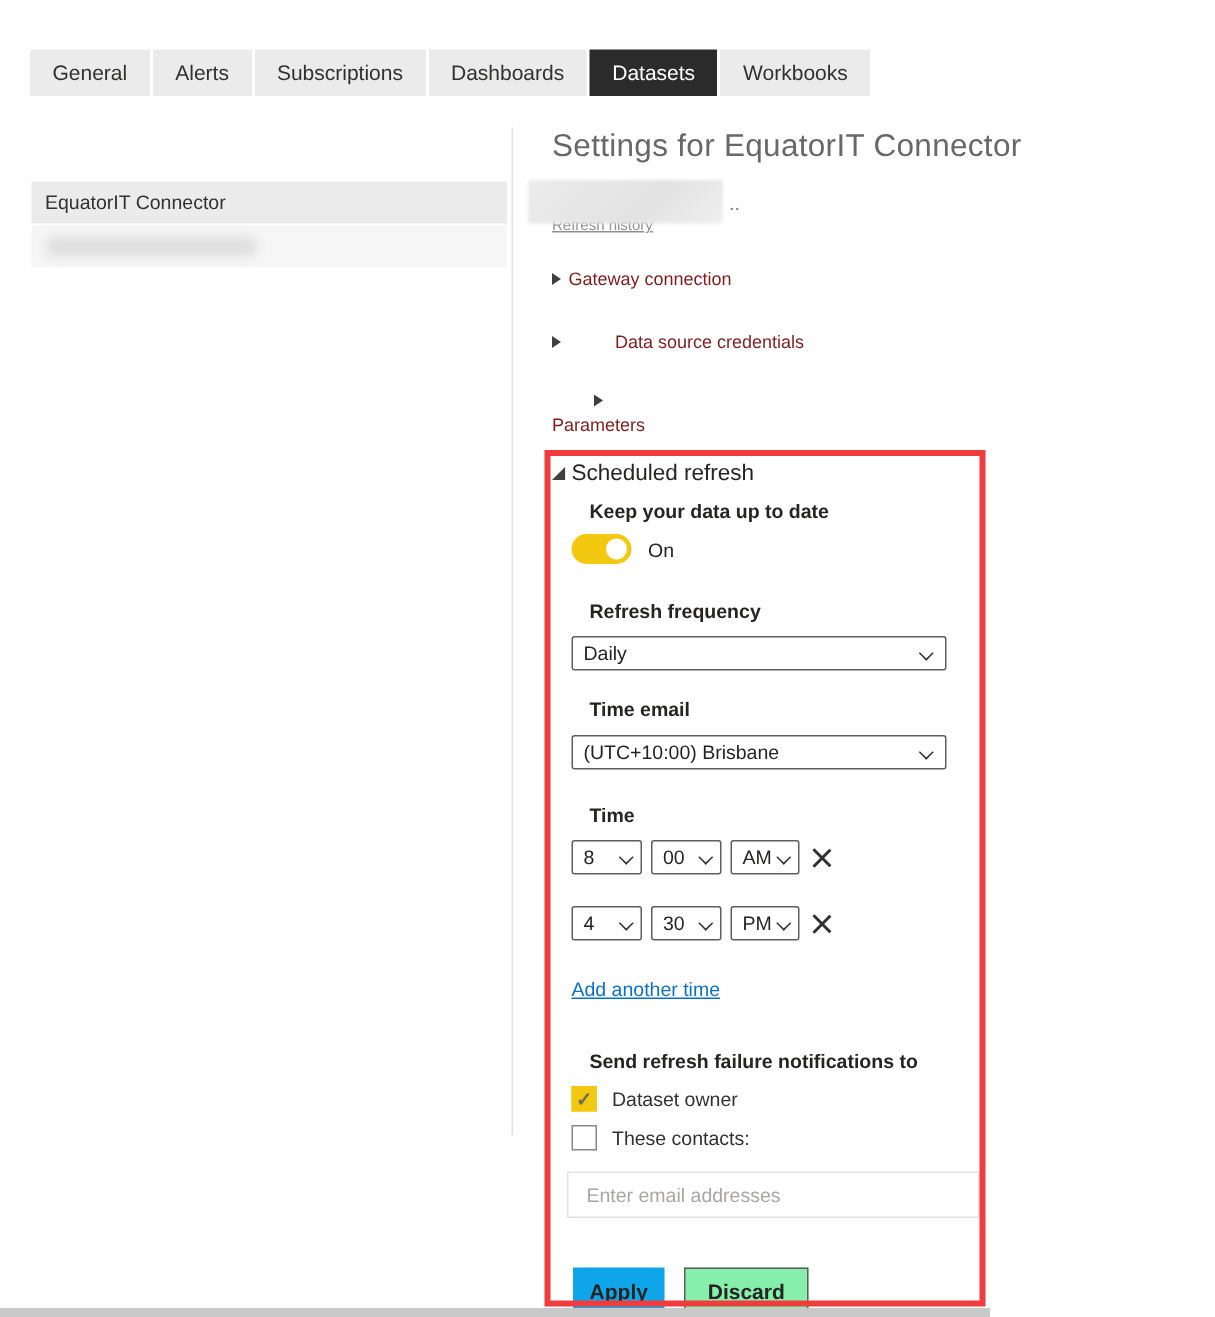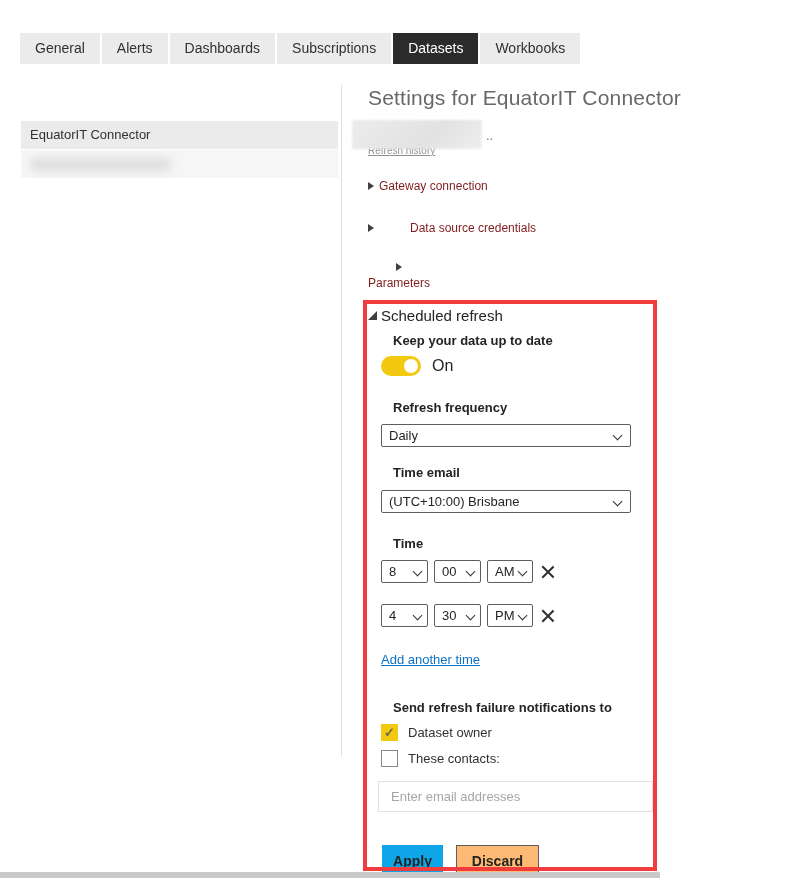--- a/index.html
+++ b/index.html
@@ -45,21 +45,21 @@
 
   .sr-panel { position:absolute; left:367px; top:304px; width:286px; height:563px; }
   .sr-header { position:absolute; left:1px; top:3px; display:flex; align-items:center;
     gap:4px; font-size:15px; color:#252423; cursor:pointer; }
   .lbl { position:absolute; left:14px; font-size:13px; font-weight:700; color:#252423;padding-left:12px; }
 
   .toggle-row { position:absolute; left:14px; top:52px; display:flex; align-items:center; gap:11px; }
   .toggle { width:40px; height:20px; border-radius:10px; background:#f2c811; position:relative; cursor:pointer; }
   .toggle .knob { position:absolute; right:3px; top:3px; width:14px; height:14px;
     border-radius:50%; background:#ffffff; }
-  .toggle-state { font-size:16px; color:#252423; }
+  .toggle-state { font-size:13px; color:#252423; }
 
   .ddl { position:absolute; height:23px; border:1px solid #605e5c; border-radius:2px;
     background:#fff; display:flex; align-items:center; font-size:13px; color:#252423;
     cursor:pointer; padding-left:7px; }
   .ddl .chev { position:absolute; right:9px; top:7px; width:7px; height:7px;
     border-right:1.5px solid #323130; border-bottom:1.5px solid #323130;
     transform:rotate(45deg); }
   .ddl.wide { left:14px; width:250px; }
   .time-row { position:absolute; left:14px; height:23px; display:flex; align-items:center; }
   .time-row .ddl { position:relative; height:23px; }
@@ -86,34 +86,34 @@
 
   .email-input { position:absolute; left:11px; top:477px; width:275px; height:31px;
     border:1px solid #e1e1e1; padding:0 12px; font-size:13px; color:#252423;
     font-family:"Liberation Sans", sans-serif; outline:none; }
   .email-input::placeholder { color:#a8a6a4; }
 
   .btn { position:absolute; top:541px; height:31px; font-size:14px; font-weight:700;
     font-family:"Liberation Sans", sans-serif; cursor:pointer; display:flex;
     align-items:center; justify-content:center; }
   .btn.apply { left:15px; width:61px; background:#0ea5e9; border:none; color:#252423; }
-  .btn.discard { left:89px; width:83px; background:#fdba74; border:1px solid #605e5c; color:#252423; }
+  .btn.discard { left:89px; width:83px; background:#86efac; border:1px solid #605e5c; color:#252423; }
 
   .bottom-strip { position:absolute; left:0; top:872px; width:660px; height:6px; background:#c9c9c9; }
 </style>
 </head>
 <body>
 
 <div id="canvas">
 
   <div class="tabbar">
     <div class="tab">General</div>
     <div class="tab">Alerts</div>
+    <div class="tab">Subscriptions</div>
     <div class="tab">Dashboards</div>
-    <div class="tab">Subscriptions</div>
     <div class="tab selected">Datasets</div>
     <div class="tab">Workbooks</div>
   </div>
 
   <div class="side-item selected">EquatorIT Connector</div>
   <div class="side-item redacted">
     <span class="side-blur"></span>
   </div>
   <div class="vdivider"></div>
 

